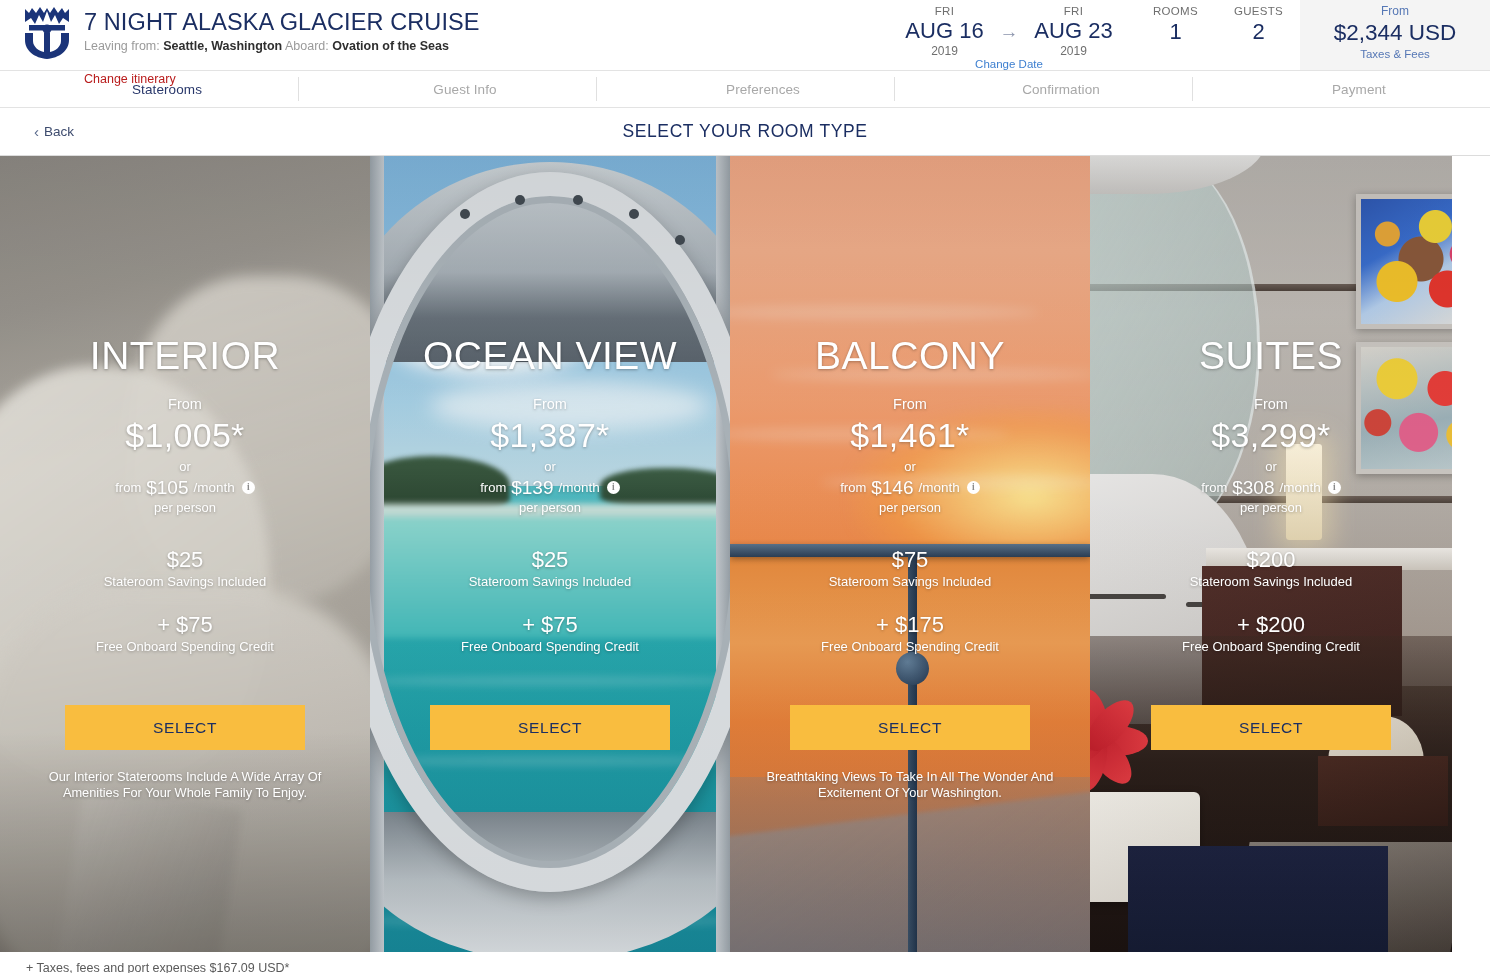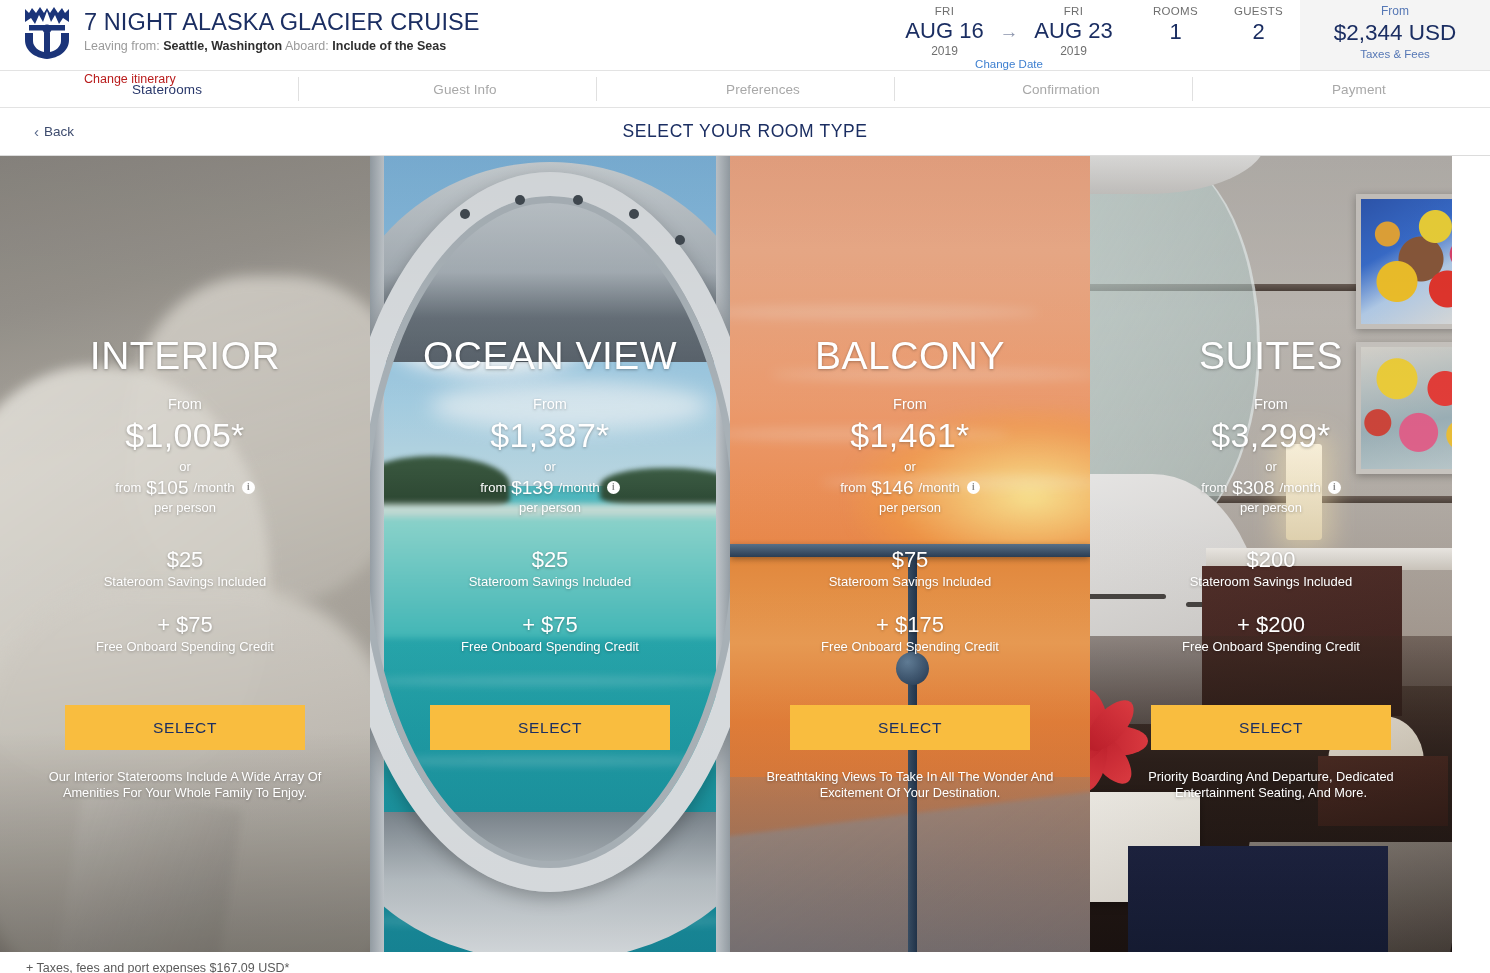--- a/index.html
+++ b/index.html
@@ -404,21 +404,21 @@
         <rect fill="#1b3479" x="14" y="36" width="72" height="11"></rect>
         <path fill="#1b3479" d="M6 52 L6 66 C6 88 26 102 50 104 C74 102 94 88 94 66 L94 52 L78 52 L78 68 C78 80 66 88 56 90 L56 52 L44 52 L44 90 C34 88 22 80 22 68 L22 52 Z"></path>
         <circle fill="#1b3479" cx="50" cy="44" r="9"></circle>
       </svg>
       <div class="title-block">
         <div class="cruise-title">7 NIGHT ALASKA GLACIER CRUISE</div>
         <div class="sub-line">
           <span>Leaving from:</span>
           <b>Seattle, Washington</b>
           <span>Aboard:</span>
-          <b>Include of the Seas</b>
+          <b>Ovation of the Seas</b>
         </div>
         <div class="change-itinerary">Change itinerary</div>
       </div>
     </div>
 
     <div class="header-right">
 
       <div class="hr-col col-dates">
         <div class="dates-row">
           <div class="date-cell">
@@ -577,21 +577,21 @@
           <span class="m-amt">$146</span>
           <span class="m-per">/month</span>
           <span class="info-icon">i</span>
         </div>
         <div class="per-person">per person</div>
         <div class="savings-amt">$75</div>
         <div class="savings-lbl">Stateroom Savings Included</div>
         <div class="credit-amt">+ $175</div>
         <div class="credit-lbl">Free Onboard Spending Credit</div>
         <button class="select-btn">SELECT</button>
-        <div class="card-desc">Breathtaking Views To Take In All The Wonder And Excitement Of Your Destination.</div>
+        <div class="card-desc">Breathtaking Views To Take In All The Wonder And Excitement Of Your Washington.</div>
       </div>
     </div>
 
     <div class="card card-3">
       <div class="card-bg bg-suites">
         <div class="wall"></div>
         <div class="trim1"></div>
           <div class="trim2"></div>
         <div class="art art1"></div>
           <div class="art art2"></div>
@@ -630,21 +630,20 @@
           <span class="m-amt">$308</span>
           <span class="m-per">/month</span>
           <span class="info-icon">i</span>
         </div>
         <div class="per-person">per person</div>
         <div class="savings-amt">$200</div>
         <div class="savings-lbl">Stateroom Savings Included</div>
         <div class="credit-amt">+ $200</div>
         <div class="credit-lbl">Free Onboard Spending Credit</div>
         <button class="select-btn">SELECT</button>
-        <div class="card-desc">Priority Boarding And Departure, Dedicated Entertainment Seating, And More.</div>
       </div>
     </div>
 
     <div class="rail-gap"></div>
   </div>
 
   <div class="footnote">+ Taxes, fees and port expenses $167.09 USD*</div>
 
 </div>
 

